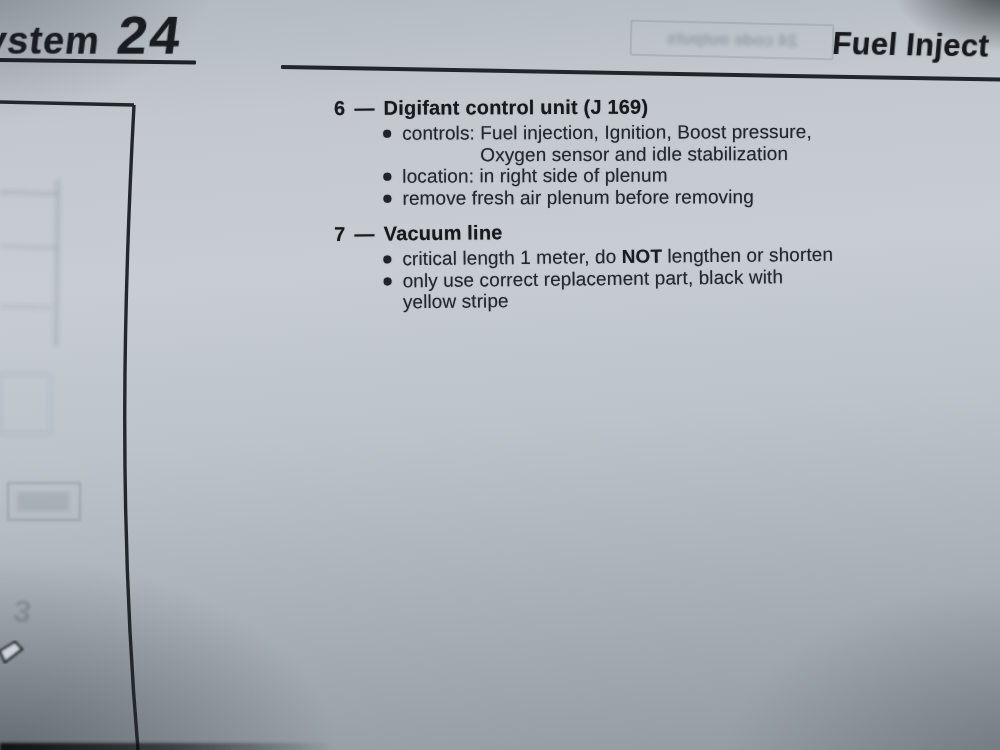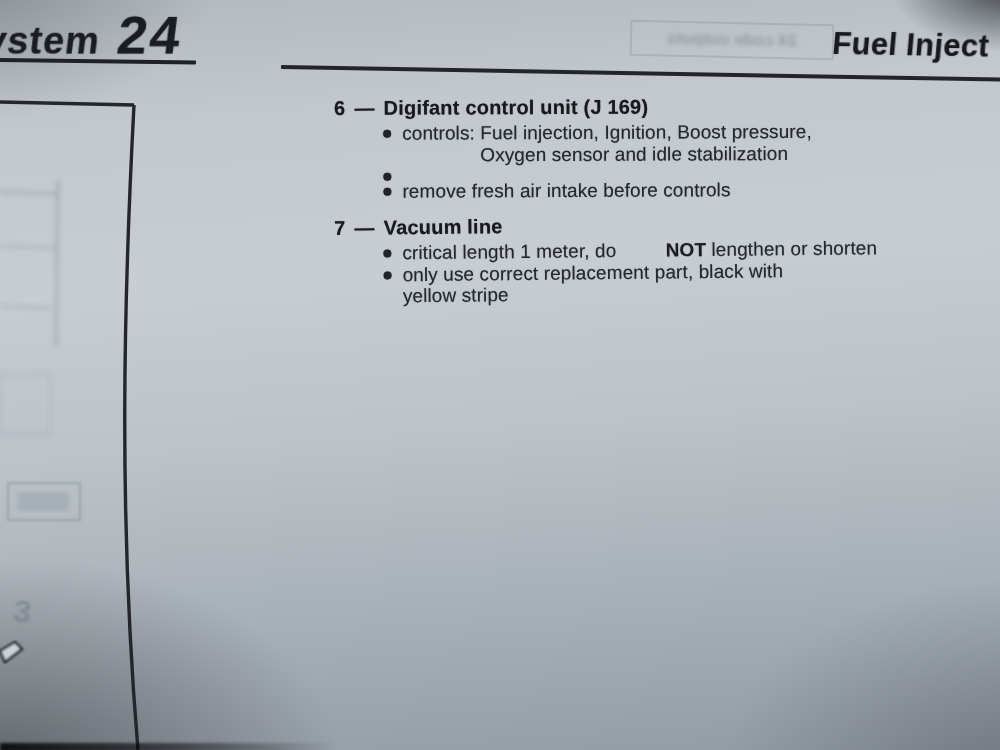--- a/index.html
+++ b/index.html
@@ -62,21 +62,21 @@
   .dot{
     flex:0 0 auto;width:8px;height:8px;border-radius:50%;
     background:#202428;margin-top:7px;margin-right:11px;
     box-shadow:0 0 1px rgba(20,25,30,.6);
   }
   .btext{
     font-size:19px;line-height:21.5px;letter-spacing:0.1px;white-space:nowrap;
     text-shadow:0 0 1.1px rgba(25,30,36,.42);
   }
   .btext .indent{padding-left:78px;}
-  .btext b{font-weight:700;color:#1a1d21;margin-left:44px;}
+  .btext b{font-weight:700;color:#1a1d21;}
   
   .figure-svg{position:absolute;left:0;top:94px;}
   .bottom-strip{
     position:absolute;left:0;bottom:-2px;width:380px;height:9px;
     background:linear-gradient(90deg,rgba(6,8,10,.9) 0%,rgba(6,8,10,.55) 45%,rgba(6,8,10,0) 88%);
     filter:blur(1.5px);
   }
 </style>
 </head>
 <body>
@@ -137,25 +137,28 @@
       <div class="bullets">
         <div class="bullet">
           <span class="dot"></span>
           <div class="btext">
             <div>controls: Fuel injection, Ignition, Boost pressure,</div>
             <div class="indent">Oxygen sensor and idle stabilization</div>
           </div>
         </div>
         <div class="bullet">
           <span class="dot"></span>
+          <div class="btext">
+            <div>location: in right side of plenum</div>
+          </div>
         </div>
         <div class="bullet">
           <span class="dot"></span>
           <div class="btext">
-            <div>remove fresh air intake before controls</div>
+            <div>remove fresh air plenum before removing</div>
           </div>
         </div>
       </div>
     </div>
 
     <div class="section sec7">
       <div class="sec-head">
         <span>7</span>
         <span class="dash">—</span>
         <span>Vacuum line</span>

